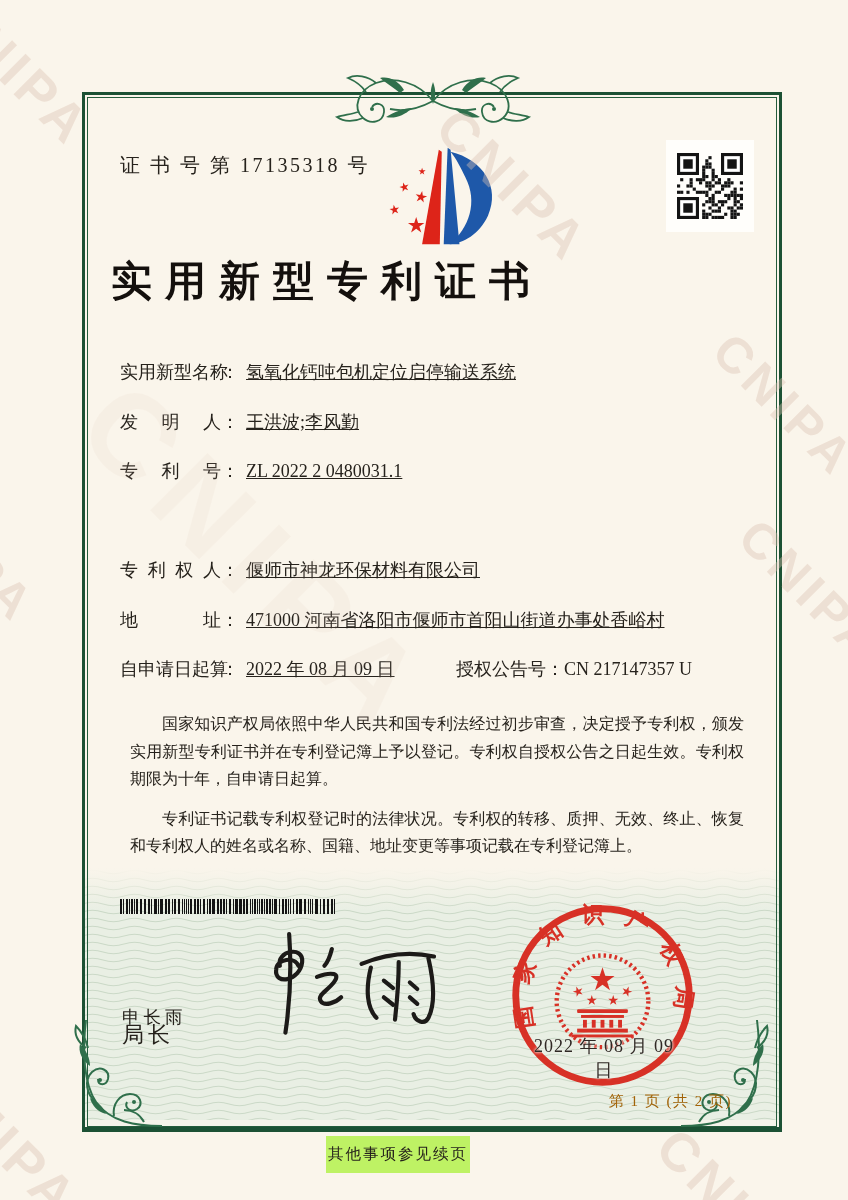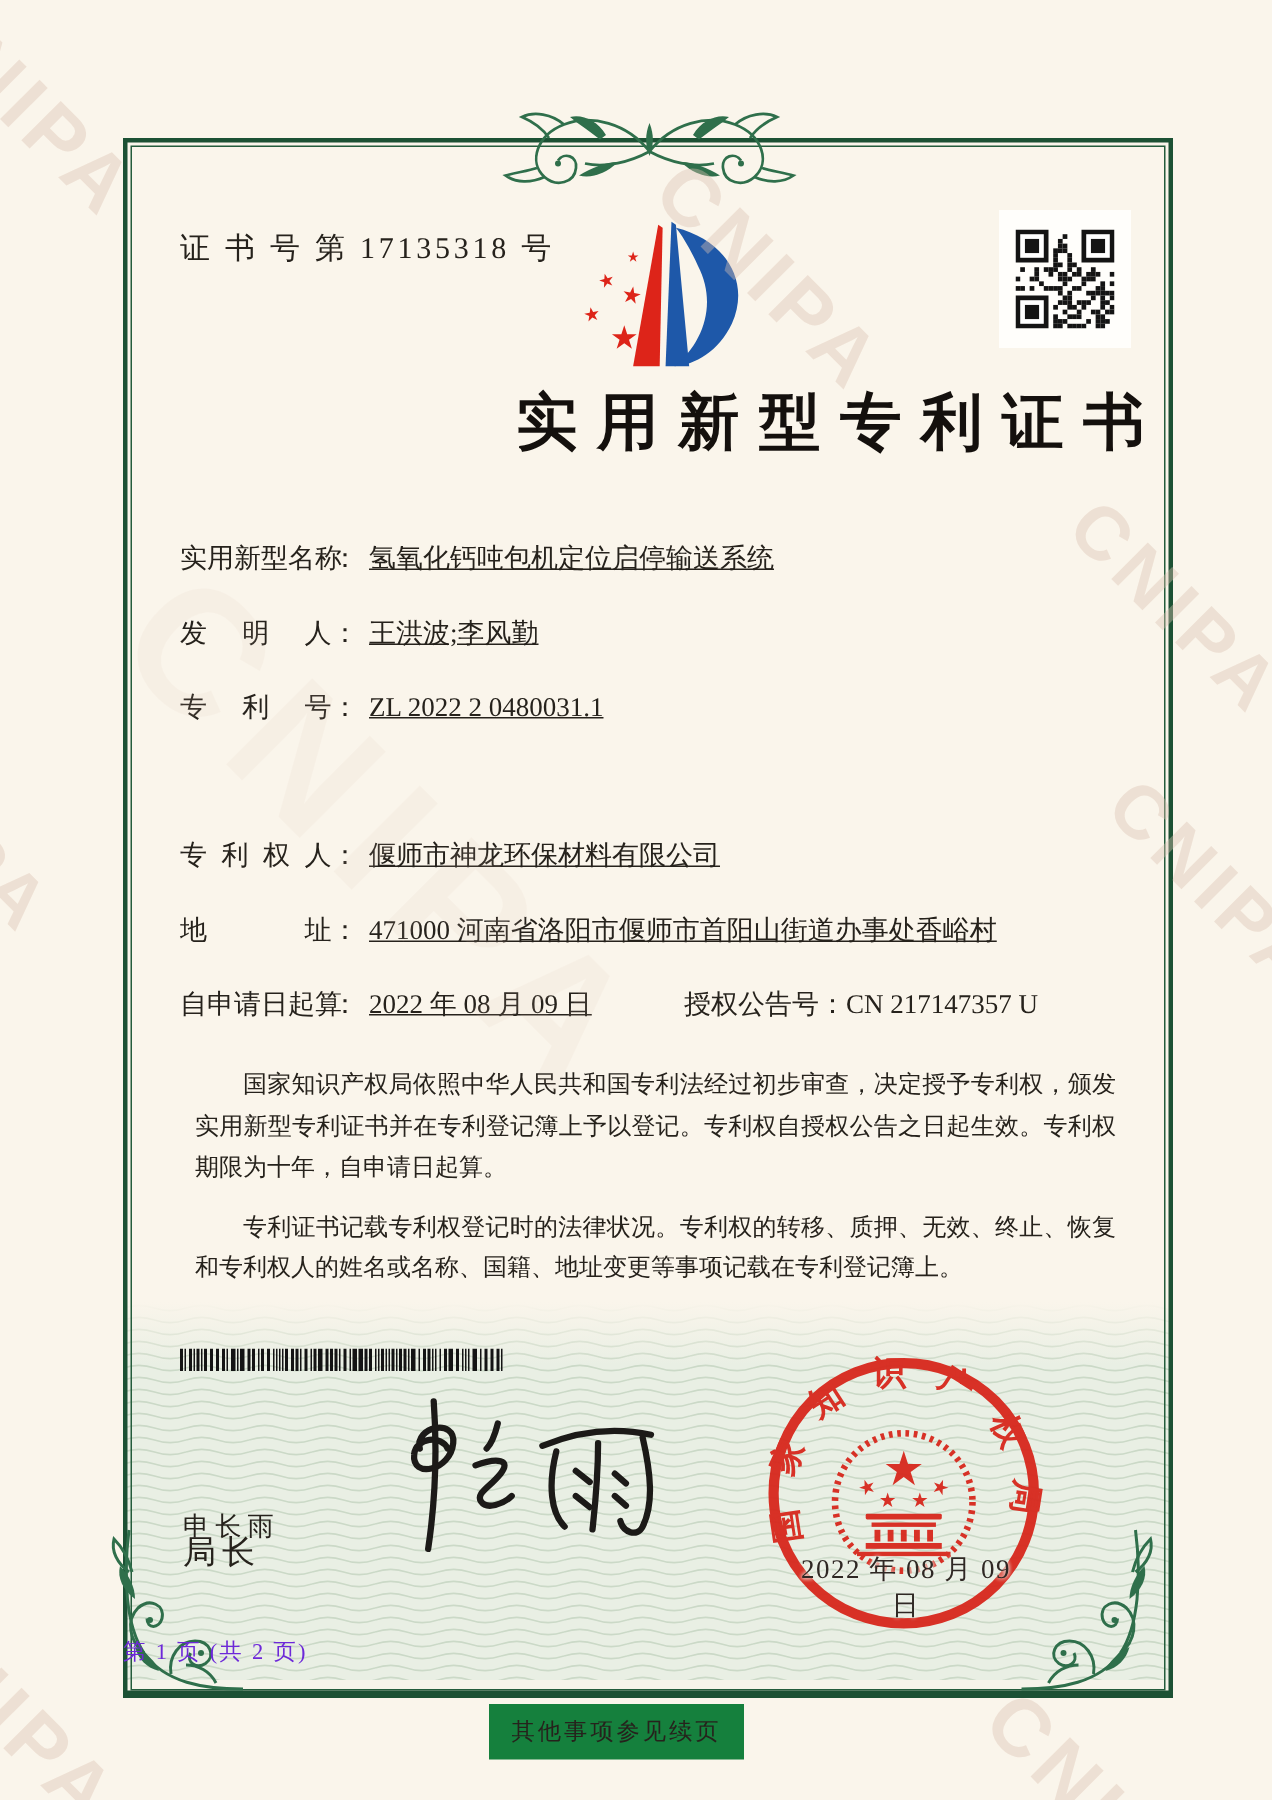--- a/index.html
+++ b/index.html
@@ -12,39 +12,39 @@
   .border-box{position:absolute;left:82px;top:92px;width:694px;height:1034px;border:3px solid #1c5134;z-index:3;}
   .border-box::before{content:"";position:absolute;inset:2px;border:1.5px solid #245c3c;}
   .border-box::after{content:"";position:absolute;left:-3px;right:-3px;bottom:-3px;height:5px;background:#1c5134;}
   .ornament-top{position:absolute;left:308px;top:68px;z-index:4;}
   .ornament-bl{position:absolute;left:70px;top:1018px;z-index:4;}
   .ornament-br{position:absolute;left:678px;top:1018px;z-index:4;transform:scaleX(-1);}
   
   .cert-no{position:absolute;left:120px;top:152px;font-size:20px;letter-spacing:2.5px;z-index:5;}
   .logo{position:absolute;left:352px;top:140px;z-index:5;}
   .qr-box{position:absolute;left:666px;top:140px;width:88px;height:92px;background:#fffefb;z-index:5;display:flex;align-items:center;justify-content:center;}
-  .title{position:absolute;left:82px;top:254px;width:694px;text-align:right;font-size:41px;font-weight:bold;letter-spacing:13px;text-indent:13px;color:#14100d;z-index:5;}
+  .title{position:absolute;left:98px;top:254px;width:694px;text-align:left;font-size:41px;font-weight:bold;letter-spacing:13px;text-indent:13px;color:#14100d;z-index:5;}
   
   .field-row{position:absolute;left:120px;width:636px;font-size:18px;z-index:5;white-space:nowrap;text-decoration:underline;}
   .flabel{display:inline-block;width:101px;text-align:justify;text-align-last:justify;vertical-align:top;}
   .fcolon{display:inline-block;margin-right:7px;}
   .grant-right{position:absolute;left:316px;top:0;margin-left:20px;}
   
   .paras{position:absolute;left:118px;top:698px;width:638px;font-size:16px;line-height:27.5px;text-align:justify;z-index:5;}
   .paras p{margin:12px;text-indent:2em;}
   
   .barcode{position:absolute;left:120px;top:899px;z-index:5;}
   .signer-title{position:absolute;left:122px;top:1020px;font-size:22px;letter-spacing:4px;z-index:5;}
   .signer-name{position:absolute;left:122px;top:1005px;font-size:17.5px;letter-spacing:4px;z-index:5;}
   .signature{position:absolute;left:252px;top:926px;z-index:7;}
   .seal{position:absolute;left:505px;top:898px;z-index:6;opacity:.94;}
   .sealText{font-size:23px;letter-spacing:20px;font-weight:bold;fill:#d7261b;font-family:"Liberation Serif",serif;}
   .seal-date{position:absolute;left:524px;top:1034px;width:160px;text-align:center;font-size:18px;letter-spacing:1px;color:#2f2824;z-index:8;text-shadow:0 0 3px #edf1e9,0 0 3px #edf1e9;}
-  .page-num{position:absolute;left:82px;top:1092px;width:650px;text-align:left;font-size:15px;letter-spacing:1.5px;color:#6d28d9;z-index:5;}
-  .note-box{position:absolute;left:326px;top:1136px;background:#15803d;padding:8px 15px;font-size:15.5px;letter-spacing:2px;z-index:5;}
+  .page-num{position:absolute;left:82px;top:1092px;width:650px;text-align:right;font-size:15px;letter-spacing:1.5px;color:#a16207;z-index:5;}
+  .note-box{position:absolute;left:326px;top:1136px;background:#bef264;padding:8px 2px;font-size:15.5px;letter-spacing:2px;z-index:5;}
   
   .wm{position:absolute;font-family:"Liberation Sans","DejaVu Sans",sans-serif;font-weight:bold;color:#dcc2b2;transform:rotate(45deg);transform-origin:left top;letter-spacing:5px;opacity:.40;pointer-events:none;z-index:9;}
   .wm1{left:-30px;top:-20px;font-size:54px;}
   .wm2{left:468px;top:96px;font-size:54px;}
   .wm3{left:742px;top:322px;font-size:50px;}
   .wm4{left:-78px;top:468px;font-size:50px;}
   .wm5{left:768px;top:508px;font-size:50px;}
   .wm6{left:-42px;top:1052px;font-size:54px;}
   .wm7{left:688px;top:1116px;font-size:54px;}
   .wm-big{left:150px;top:356px;font-size:118px;letter-spacing:16px;opacity:.10;}

